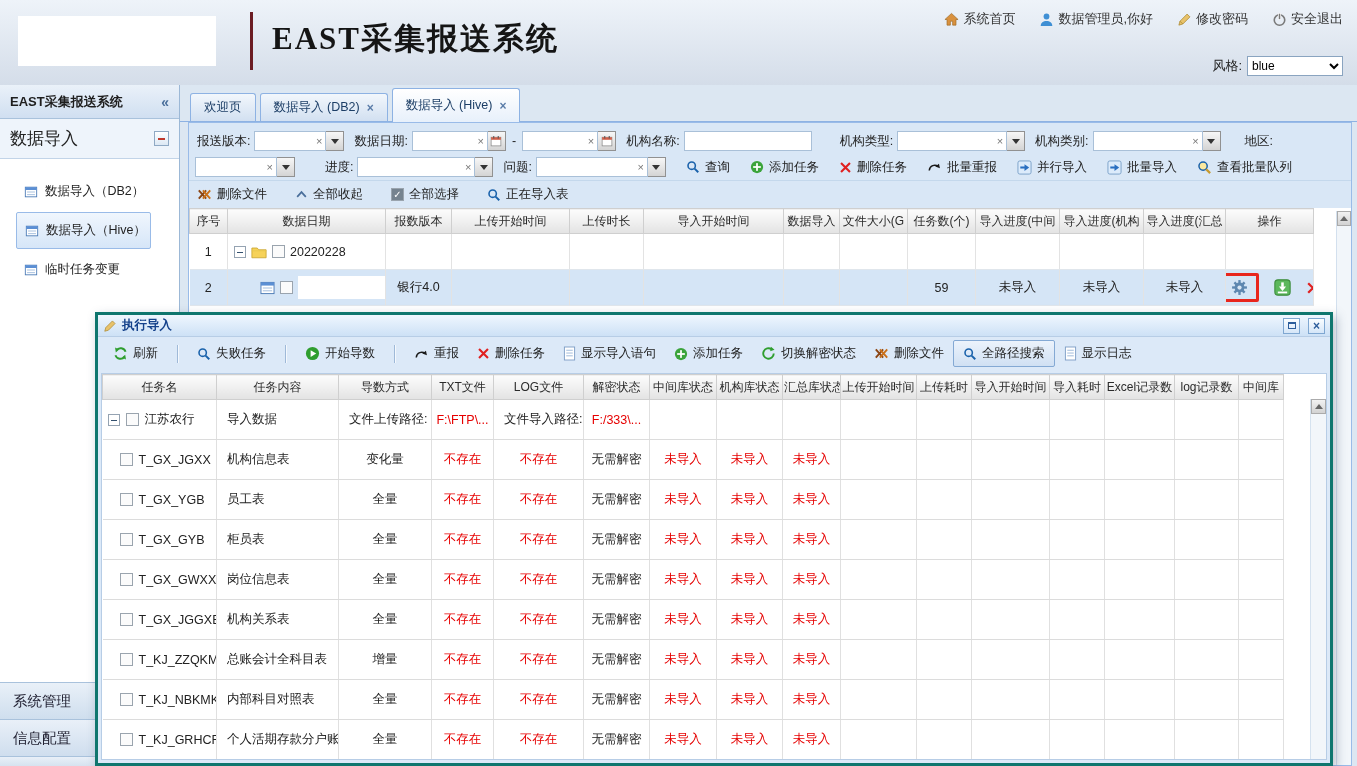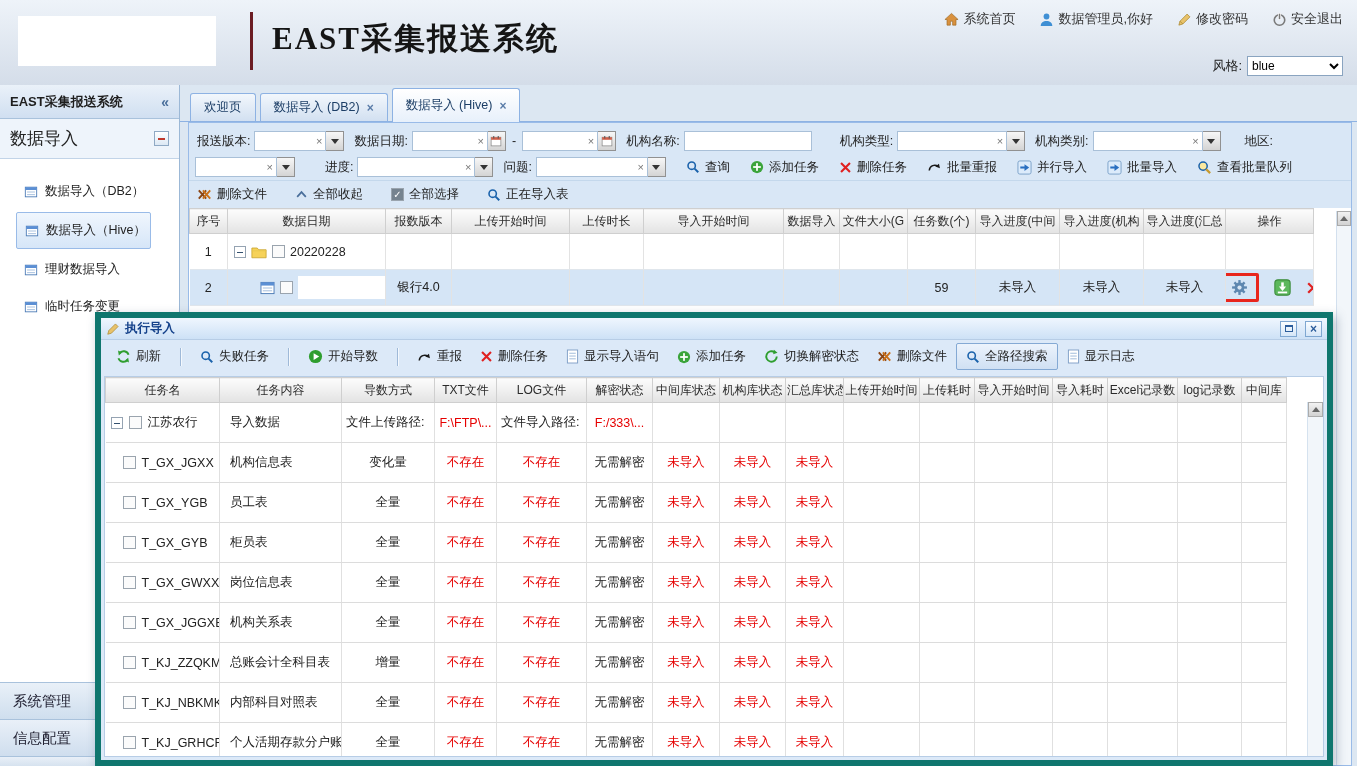--- a/index.html
+++ b/index.html
@@ -84,39 +84,39 @@
   .whitebox { width:120px; height:23px; background:#fff; flex:none; }
   .ops { display:flex; align-items:center; justify-content:center; gap:15px; }
   .red-annot { border:3px solid #e8261d; border-radius:2px; padding:3px 8px; display:inline-flex; align-items:center; }
 
   .vscroll { position:absolute; right:0; top:88px; bottom:0; width:15px; background:#f2f6fa; border-left:1px solid #d3e0ee; }
   .scroll-up { height:15px; background:linear-gradient(#f2f2f2,#d2d2d2); border:1px solid #ababab;
     display:flex; align-items:center; justify-content:center; cursor:pointer; }
   .tri-up-s { width:0; height:0; border-left:4px solid transparent; border-right:4px solid transparent; border-bottom:5px solid #666; }
 
   
-  #dialog { position:absolute; left:95px; top:312px; width:1238px; height:454px; border:6px solid #0f766e;
+  #dialog { position:absolute; left:95px; top:312px; width:1238px; height:454px; border:3px solid #0f766e;
     background:#dce9f8; box-shadow:3px 4px 10px rgba(50,70,100,.35); }
   .dlg-title { height:22px; display:flex; align-items:center; gap:5px; padding:0 5px;
     background:linear-gradient(#eff6fe,#cde1f6); border-bottom:1px solid #b7cde6; }
   .dlg-title .ttl { font-weight:bold; font-size:12.5px; color:#15428b; flex:1; }
   .wbtn { width:17px; height:16px; border:1px solid #7fa7d1; background:linear-gradient(#fafdff,#d5e6f8); margin-left:3px;
     display:flex; align-items:center; justify-content:center; color:#2c5d9b; font-size:12px; font-weight:bold; cursor:pointer; }
   .maxglyph { width:8px; height:7px; border:1px solid #2c5d9b; border-top-width:2px; }
   .dlg-toolbar { height:33px; display:flex; align-items:center; padding:0 6px; }
   .titem { display:flex; align-items:center; gap:5px; padding:4px 9px; font-size:12.5px; color:#1d1d1d; cursor:pointer; }
   .titem.boxed { border:1px solid #84a9d4; border-radius:2px; background:linear-gradient(#ecf3fc,#d0e0f3); }
   .tsep { width:1px; height:18px; background:#9fb9d8; box-shadow:1px 0 0 #f4f8fd; margin:0 10px; }
   .dlg-body { position:absolute; left:3px; right:3px; top:58px; bottom:3px; background:#fff; border:1px solid #b7cde6; overflow:hidden; }
   .dlggrid { width:1182px; }
   .dlggrid td { height:40px; border-right:1px solid #e0e0e0; border-bottom:1px solid #dcdcdc; }
   .tname { display:flex; align-items:center; gap:6px; padding-left:17px; text-align:left; }
   .tname.grp { padding-left:5px; }
   .red { color:#e60000; }
-  .pathlabel { text-align:left; padding-left:4px; }
+  .pathlabel { text-align:left; padding-left:10px; }
   .dlg-vscroll { position:absolute; right:0; top:25px; bottom:0; width:16px; background:#f2f6fa; border-left:1px solid #d5e2ef; }
 
   svg { display:block; }
 </style>
 </head>
 <body>
 
 <div id="header">
   <div class="logo-box"></div>
   <div class="title-divider"></div>
@@ -191,31 +191,20 @@
     <div class="side-item active">
       <span class="ic">
           <svg width="14" height="14" viewBox="0 0 16 16">
             <rect x="1.5" y="2.5" width="13" height="11" fill="#fff" stroke="#4a7ab5"></rect>
             <rect x="1.5" y="2.5" width="13" height="3.2" fill="#5b8fd4"></rect>
             <line x1="3.5" y1="8" x2="12.5" y2="8" stroke="#9db9da"></line>
             <line x1="3.5" y1="11" x2="12.5" y2="11" stroke="#9db9da"></line>
           </svg>
         </span>
       <span>数据导入（Hive）</span>
-    </div>
-    <div class="side-item">
-      <span class="ic">
-          <svg width="14" height="14" viewBox="0 0 16 16">
-            <rect x="1.5" y="2.5" width="13" height="11" fill="#fff" stroke="#4a7ab5"></rect>
-            <rect x="1.5" y="2.5" width="13" height="3.2" fill="#5b8fd4"></rect>
-            <line x1="3.5" y1="8" x2="12.5" y2="8" stroke="#9db9da"></line>
-            <line x1="3.5" y1="11" x2="12.5" y2="11" stroke="#9db9da"></line>
-          </svg>
-        </span>
-      <span>理财数据导入</span>
     </div>
     <div class="side-item">
       <span class="ic">
           <svg width="14" height="14" viewBox="0 0 16 16">
             <rect x="1.5" y="2.5" width="13" height="11" fill="#fff" stroke="#4a7ab5"></rect>
             <rect x="1.5" y="2.5" width="13" height="3.2" fill="#5b8fd4"></rect>
             <line x1="3.5" y1="8" x2="12.5" y2="8" stroke="#9db9da"></line>
             <line x1="3.5" y1="11" x2="12.5" y2="11" stroke="#9db9da"></line>
           </svg>
         </span>

